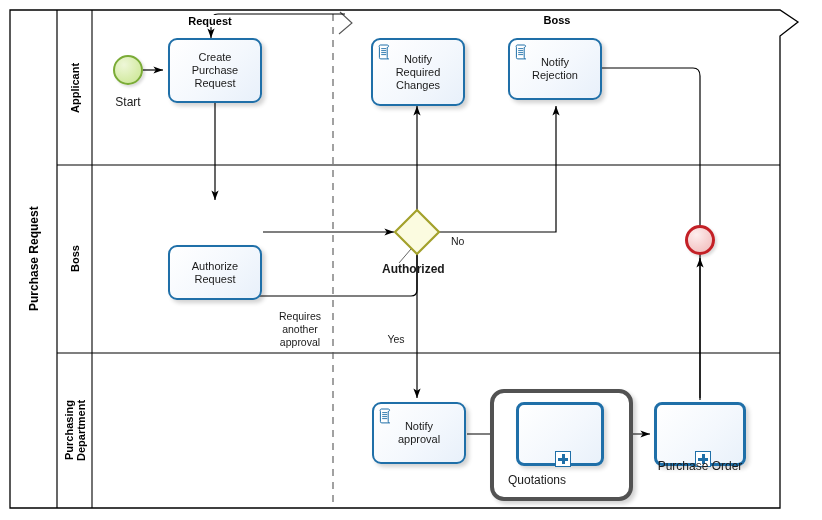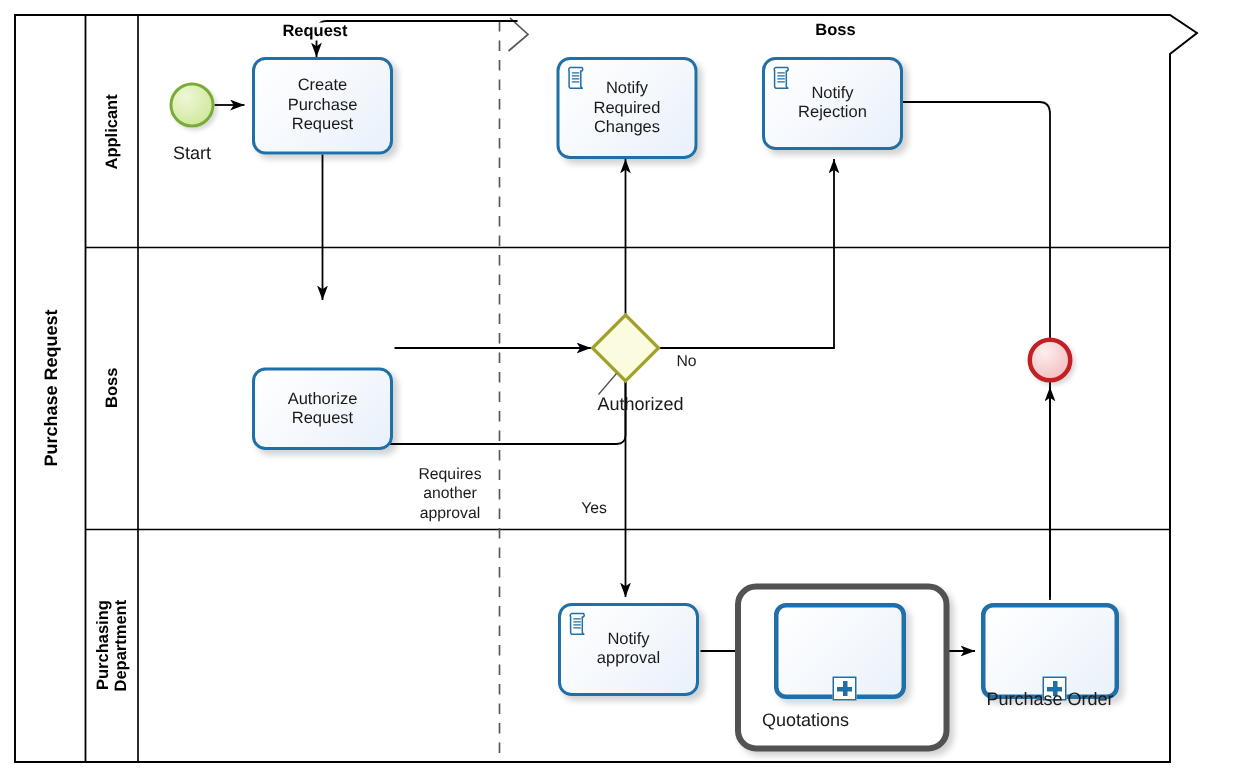--- a/index.html
+++ b/index.html
@@ -254,21 +254,21 @@
   </div>
 
   <div class="msg-label" style="left:168px; top:15px; width:80px;">Request</div>
   <div class="msg-label" style="left:515px; top:14px; width:80px;">Boss</div>
 
   <div class="task" style="left:168px; top:205px; width:94px; height:55px; white-space:pre-line;margin-top:40px;">
     <span class="task-label">Authorize
 Request</span>
   </div>
 
-  <div class="caption" style="left:382px; top:263px; width:90px; text-align:center;">Authorized</div>
+  <div class="caption" style="left:382px; top:263px; width:90px; text-align:left;font-weight:bold;">Authorized</div>
 
   <div class="end-event" style="left:685px; top:225px;"></div>
 
 
   <div class="flow-label" style="left:451px; top:235px; width:48px; text-align:left;">No</div>
 
   <div class="flow-label" style="left:372px; top:333px; width:48px; text-align:center;">Yes</div>
 
   <div class="flow-label" style="left:258px; top:310px; width:84px; white-space:pre-line;">Requires
 another

